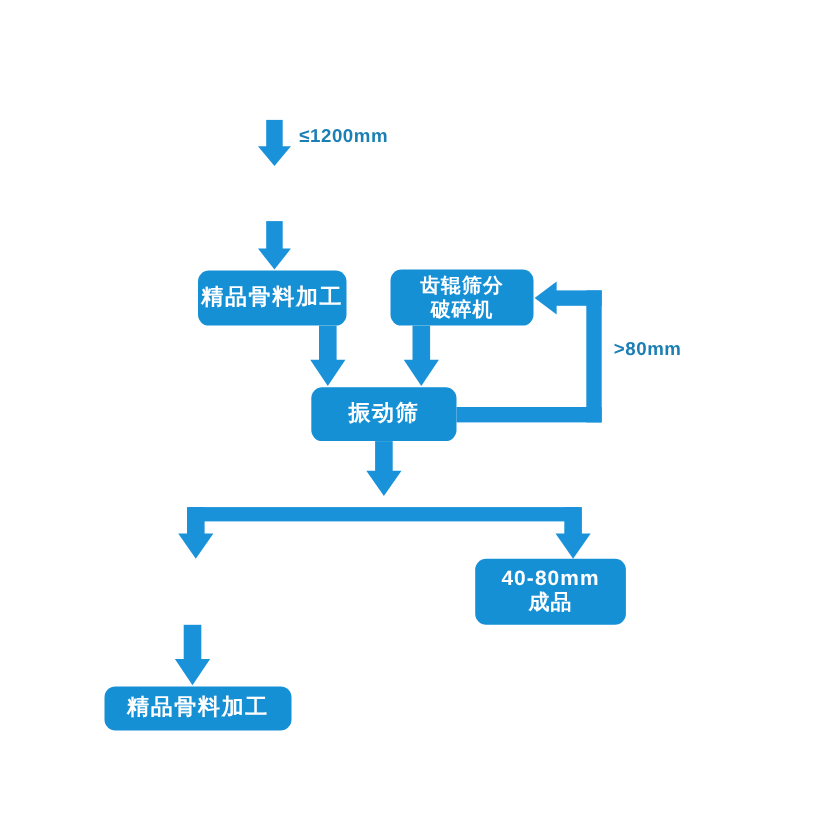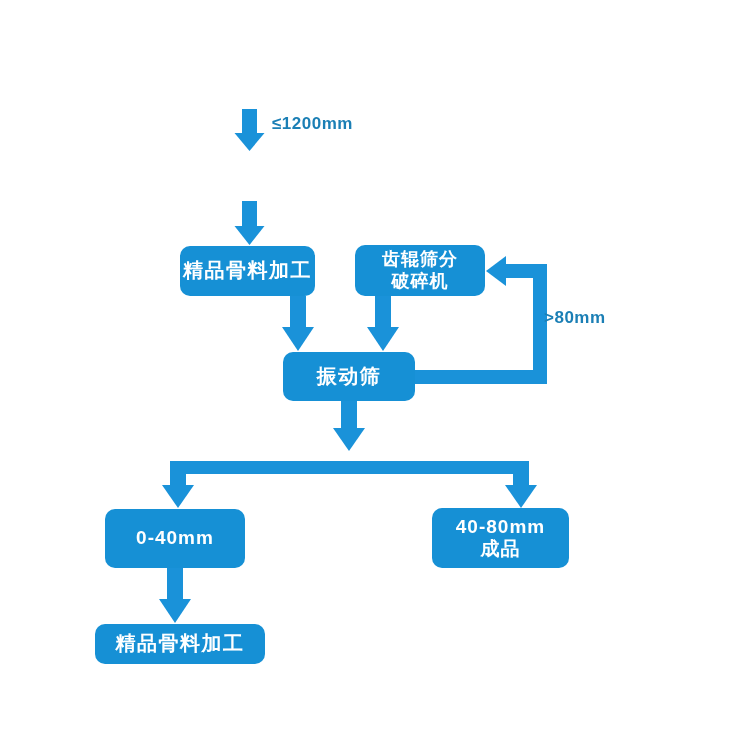--- a/index.html
+++ b/index.html
@@ -137,30 +137,27 @@
 
   <div class="node cn" style="left:283px; top:352px; width:132px; height:49px;">
     <span class="node-label">振动筛</span>
   </div>
 
   <div class="node cn-sm" style="left:355px; top:245px; width:130px; height:51px;">
     <span class="node-label">齿辊筛分
 破碎机</span>
   </div>
 
-  <div class="node lat" style="left:105px; top:509px; width:140px; height:59px;">
-    <span class="node-label">0-40mm</span>
-  </div>
 
   <div class="node lat" style="left:432px; top:508px; width:137px; height:60px;">
     <span class="node-label">40-80mm
 成品</span>
   </div>
 
   <div class="node cn" style="left:95px; top:624px; width:170px; height:40px;">
     <span class="node-label">精品骨料加工</span>
   </div>
 
   <div class="edge-label" style="left:272px; top:114px;text-align:center;">≤1200mm</div>
 
-  <div class="edge-label" style="left:544px; top:308px;">&gt;80mm</div>
+  <div class="edge-label" style="left:558px; top:308px;">&gt;80mm</div>
 
 </div>
 
 </body></html>

